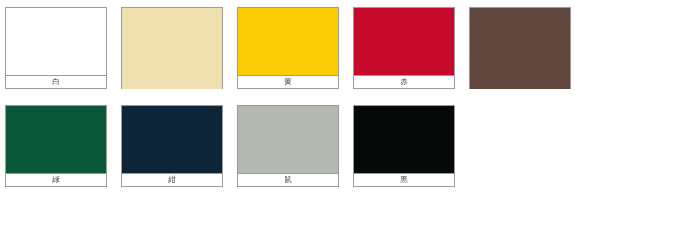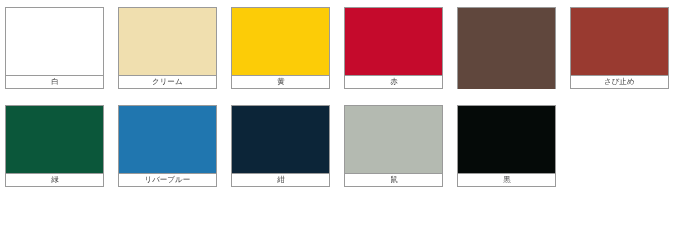--- a/index.html
+++ b/index.html
@@ -72,58 +72,43 @@
 
   <div class="row">
     <div class="cell">
       <div class="swatch" style="background: rgb(255, 255, 255);"></div>
       <div class="labelbar">
         <span class="labeltext">白</span>
       </div>
     </div>
     <div class="cell">
       <div class="swatch" style="background: rgb(240, 223, 175);"></div>
-      <div class="labelbar">
-        <span class="labeltext">クリーム</span>
-      </div>
     </div>
     <div class="cell">
       <div class="swatch" style="background: rgb(252, 204, 7);"></div>
       <div class="labelbar">
         <span class="labeltext">黄</span>
       </div>
     </div>
     <div class="cell">
       <div class="swatch" style="background: rgb(197, 10, 44);"></div>
       <div class="labelbar">
         <span class="labeltext">赤</span>
       </div>
     </div>
     <div class="cell">
       <div class="swatch" style="background: rgb(96, 71, 61);"></div>
     </div>
-    <div class="cell">
-      <div class="swatch" style="background: rgb(153, 58, 48);"></div>
-      <div class="labelbar">
-        <span class="labeltext">さび止め</span>
-      </div>
-    </div>
   </div>
 
   <div class="row">
     <div class="cell">
       <div class="swatch" style="background: rgb(11, 87, 58);"></div>
       <div class="labelbar">
         <span class="labeltext">緑</span>
-      </div>
-    </div>
-    <div class="cell">
-      <div class="swatch" style="background: rgb(32, 118, 175);"></div>
-      <div class="labelbar">
-        <span class="labeltext">リバーブルー</span>
       </div>
     </div>
     <div class="cell">
       <div class="swatch" style="background: rgb(12, 37, 56);"></div>
       <div class="labelbar">
         <span class="labeltext">紺</span>
       </div>
     </div>
     <div class="cell">
       <div class="swatch" style="background: rgb(180, 186, 177);"></div>

